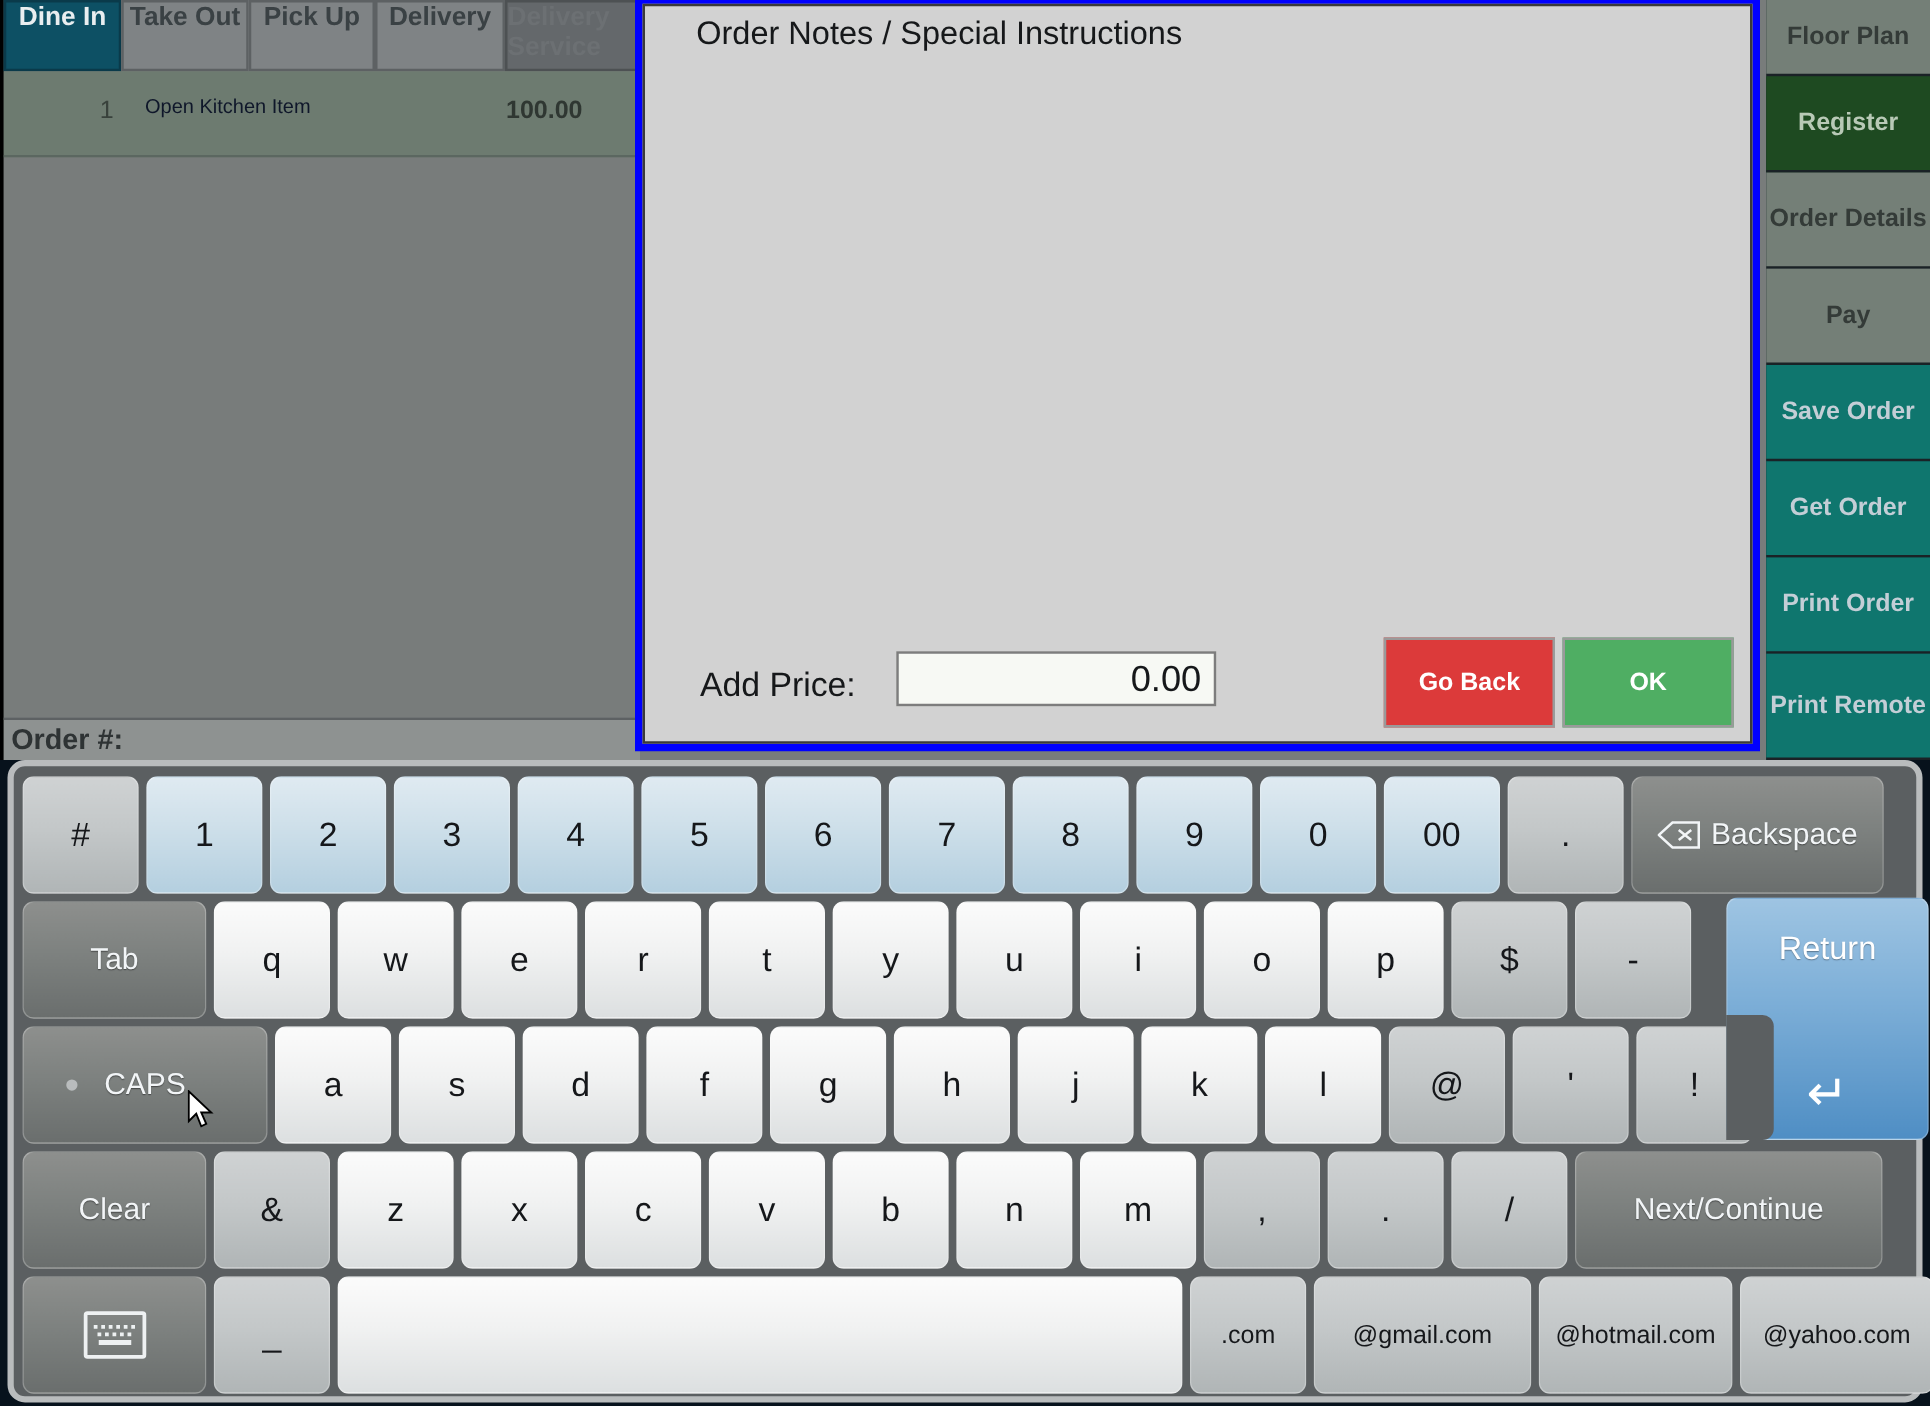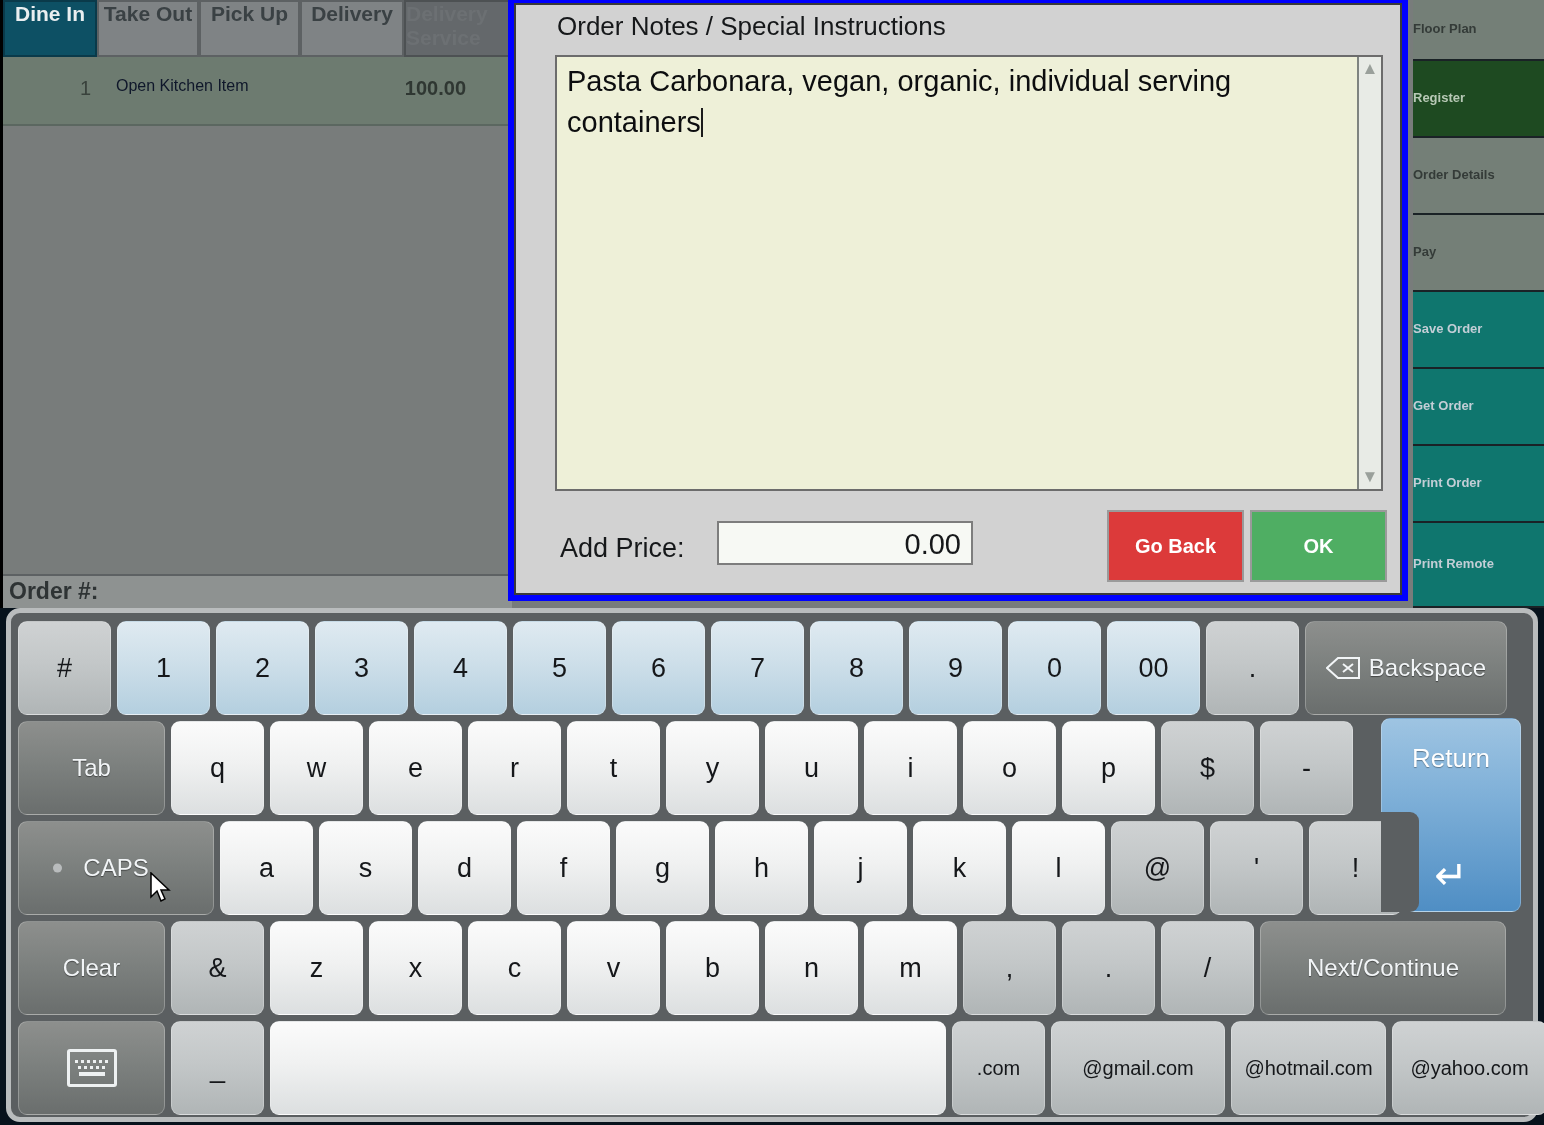--- a/index.html
+++ b/index.html
@@ -26,22 +26,22 @@
   .itemname{position:absolute;left:113px;top:20px;font-size:16px;color:#0f172a;}
   .itemprice{position:absolute;right:46px;top:20px;font-size:20px;font-weight:bold;color:#2f3732;}
 
   #pos-body{position:absolute;left:0;top:126px;width:509px;height:448px;background:#787c7b;}
   #orderbar{position:absolute;left:0;top:574px;width:509px;height:34px;background:#8e9291;
             border-top:2px solid #5d6163;box-sizing:border-box;overflow:hidden;}
   #orderbar span{position:absolute;left:6px;top:2px;font-size:23px;font-weight:bold;color:#2e3334;}
 
   
   #sidebar{position:absolute;left:1413px;top:0;width:131px;height:608px;background:#07121c;}
-  .sbtn{width:131px;display:flex;align-items:center;justify-content:flex-start;text-align:center;
-        font-size:13px;font-weight:bold;line-height:1.12;color:#cfd7da;
+  .sbtn{width:131px;display:flex;align-items:center;justify-content:center;text-align:center;
+        font-size:20px;font-weight:bold;line-height:1.12;color:#cfd7da;
         border-bottom:2px solid #1a2226;box-sizing:border-box;}
   .sbtn.grey{background:#747f77;color:#343b38;}
   .sbtn.green{background:#1e4a21;color:#b8c9b6;}
   .sbtn.navy{background:#0f766e;color:#c3ced6;}
 
   
   #dialog{position:absolute;left:508px;top:-3px;width:900px;height:604px;
           background:#0000ff;padding:6px;box-sizing:border-box;}
   #dialog-inner{width:100%;height:100%;background:#d2d2d2;border:2px solid #3a3a3a;
                 box-sizing:border-box;position:relative;}
@@ -76,21 +76,21 @@
        border:1px solid rgba(255,255,255,.25);box-sizing:border-box;}
   .k-white{background:linear-gradient(180deg,#fbfbfb 0%,#f0f1f1 45%,#dcdfe0 100%);}
   .k-blue{background:linear-gradient(180deg,#dfeaf1 0%,#cfe0ea 40%,#b4cfdf 100%);}
   .k-grey{background:linear-gradient(180deg,#cfd2d3 0%,#c3c7c8 45%,#b0b5b6 100%);}
   .k-dark{background:linear-gradient(180deg,#8d8f8d 0%,#7d817f 45%,#6a6e6d 100%);
           color:#f2f5f7;font-size:24px;text-shadow:0 1px 1px rgba(0,0,0,.45);}
   .caps-dot{position:absolute;left:34px;top:50%;width:9px;height:9px;border-radius:50%;
             background:#b9bcbd;transform:translateY(-50%);}
 
   
-  #return-key{position:absolute;left:1370px;top:105px;width:140px;height:194px;
+  #return-key{position:absolute;left:1370px;top:105px;width:162px;height:194px;
               border-radius:9px;background:linear-gradient(180deg,#9ec4e2 0%,#7fb0d8 40%,#4f8ec4 100%);
               border:1px solid rgba(255,255,255,.25);box-sizing:border-box;color:#fff;}
   #return-key .rlabel{position:absolute;left:0;top:24px;width:100%;text-align:center;
                       font-size:26px;text-shadow:0 1px 1px rgba(0,0,0,.35);}
   #return-key .rarrow{position:absolute;left:0;bottom:16px;width:100%;text-align:center;
                       font-size:40px;line-height:1;}
   #return-notch{position:absolute;left:1370px;top:199px;width:38px;height:100px;
                 background:#5b5f61;border-radius:0 9px 9px 0;}
 
   .kb-icon{width:44px;height:32px;border:3px solid #eef1f2;border-radius:3px;
@@ -170,27 +170,20 @@
         <span>Print Remote</span>
       </div>
     </div>
   </div>
 
   <div id="dialog">
     <div id="dialog-inner">
 
       <div id="dlg-title">Order Notes / Special Instructions</div>
 
-      <div id="notes-wrap">
-        <div id="notes-text">Pasta Carbonara, vegan, organic, individual serving containers<span class="caret"></span></div>
-        <div id="notes-scroll">
-          <div class="sb-arrow up">▲</div>
-          <div class="sb-arrow down">▼</div>
-        </div>
-      </div>
 
       <div id="price-label">Add Price:</div>
       <div id="price-input">
         <span id="price-value">0.00</span>
       </div>
 
       <div class="dbtn" id="btn-goback">
         <span>Go Back</span>
       </div>
       <div class="dbtn" id="btn-ok">

